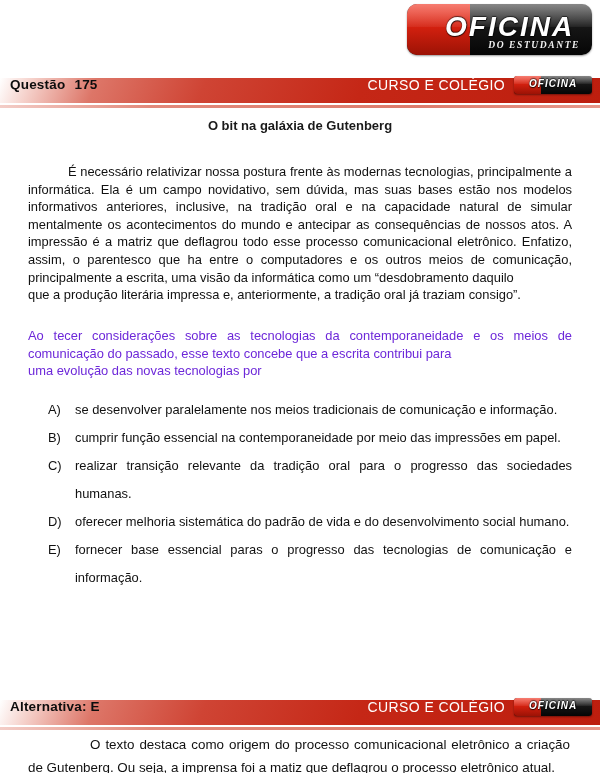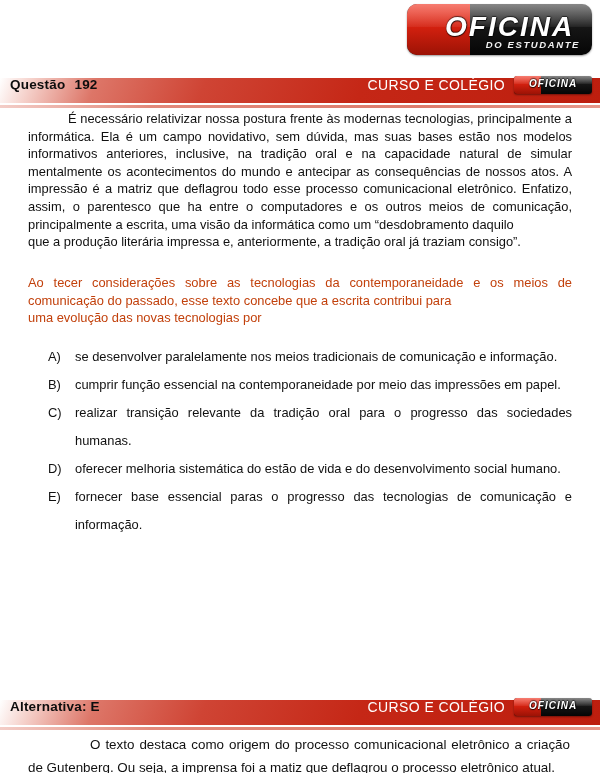--- a/index.html
+++ b/index.html
@@ -42,21 +42,21 @@
     white-space:nowrap;
   }
   .logo--top .word { left:38px; top:7px; font-size:28px; }
   .logo .tagline {
     position:absolute;
     font-style:italic; font-weight:700;
     color:#f2f2f2;
     letter-spacing:1.6px;
     white-space:nowrap;
   }
-  .logo--top .tagline { right:12px; bottom:5px; font-size:9.5px; }
+  .logo--top .tagline { right:12px; bottom:5px; font-size:9.5px;font-family:Liberation Serif, serif; }
 
   
   .logo--mini { position:relative; width:78px; height:18px; border-radius:3px; flex:0 0 auto; }
   .logo--mini .word { left:15px; top:2px; font-size:10px; letter-spacing:1px; }
 
   
   .redbar {
     position:absolute; left:0; right:0; height:25px;
     background:linear-gradient(112deg,#ffffff 0%,#f6d4ce 5%,#e08v 10%,#dd7668 16%,#cf4434 34%,#c52716 60%,#bd1e0e 100%);
     background:linear-gradient(112deg,#ffffff 0%,#f6d4ce 5%,#dd7668 16%,#cf4434 34%,#c52716 60%,#bd1e0e 100%);
@@ -84,21 +84,21 @@
   }
   .para {
     font-size:12.9px; line-height:17.6px; text-align:justify;
     text-indent:40px; white-space:pre-line; color:#111;
   }
   .citation {
     text-align:center; font-size:10.8px; margin-top:15px; color:#111;
   }
   .stem {
     font-size:12.9px; line-height:17.8px; text-align:justify;
-    margin-top:23px; white-space:pre-line; color:#c2410c;
+    margin-top:23px; white-space:pre-line; color:#6d28d9;
   }
   .options { margin-top:16px; }
   .option {
     display:flex; align-items:flex-start;
     font-size:12.9px; line-height:28px; color:#111;
     padding-left:20px;
   }
   .option .letter { flex:0 0 27px; }
   .option .text { flex:1 1 auto; text-align:justify; }
 
@@ -117,33 +117,34 @@
   <div class="logo logo--top">
     <div class="red-panel"></div>
     <div class="gloss"></div>
     <div class="word">OFICINA</div>
     <div class="tagline">DO ESTUDANTE</div>
   </div>
 
   <div class="redbar redbar--question">
     <div class="left-label">
       <span>Questão</span>
-      <span class="q-number">192</span>
+      <span class="q-number">175</span>
     </div>
     <div class="right-group">
       <span class="curso">CURSO E COLÉGIO</span>
       <span class="logo logo--mini">
         <span class="red-panel"></span>
         <span class="gloss"></span>
         <span class="word">OFICINA</span>
       </span>
     </div>
   </div>
 
   <div class="content">
+    <div class="passage-title">O bit na galáxia de Gutenberg</div>
 
     <p class="para">É necessário relativizar nossa postura frente às modernas tecnologias, principalmente a informática. Ela é um campo novidativo, sem dúvida, mas suas bases estão nos modelos informativos anteriores, inclusive, na tradição oral e na capacidade natural de simular mentalmente os acontecimentos do mundo e antecipar as consequências de nossos atos. A impressão é a matriz que deflagrou todo esse processo comunicacional eletrônico. Enfatizo, assim, o parentesco que ha entre o computadores e os outros meios de comunicação, principalmente a escrita, uma visão da informática como um “desdobramento daquilo
 que a produção literária impressa e, anteriormente, a tradição oral já traziam consigo”.</p>
 
 
     <p class="stem">Ao tecer considerações sobre as tecnologias da contemporaneidade e os meios de comunicação do passado, esse texto concebe que a escrita contribui para
 uma evolução das novas tecnologias por</p>
 
     <div class="options">
       <div class="option">
@@ -153,21 +154,21 @@
       <div class="option">
         <span class="letter">B)</span>
         <span class="text">cumprir função essencial na contemporaneidade por meio das impressões em papel.</span>
       </div>
       <div class="option">
         <span class="letter">C)</span>
         <span class="text">realizar transição relevante da tradição oral para o progresso das sociedades humanas.</span>
       </div>
       <div class="option">
         <span class="letter">D)</span>
-        <span class="text">oferecer melhoria sistemática do estão de vida e do desenvolvimento social humano.</span>
+        <span class="text">oferecer melhoria sistemática do padrão de vida e do desenvolvimento social humano.</span>
       </div>
       <div class="option">
         <span class="letter">E)</span>
         <span class="text">fornecer base essencial paras o progresso  das tecnologias de comunicação e informação.</span>
       </div>
     </div>
   </div>
 
   <div class="redbar redbar--answer">
     <div class="left-label">Alternativa: E</div>

